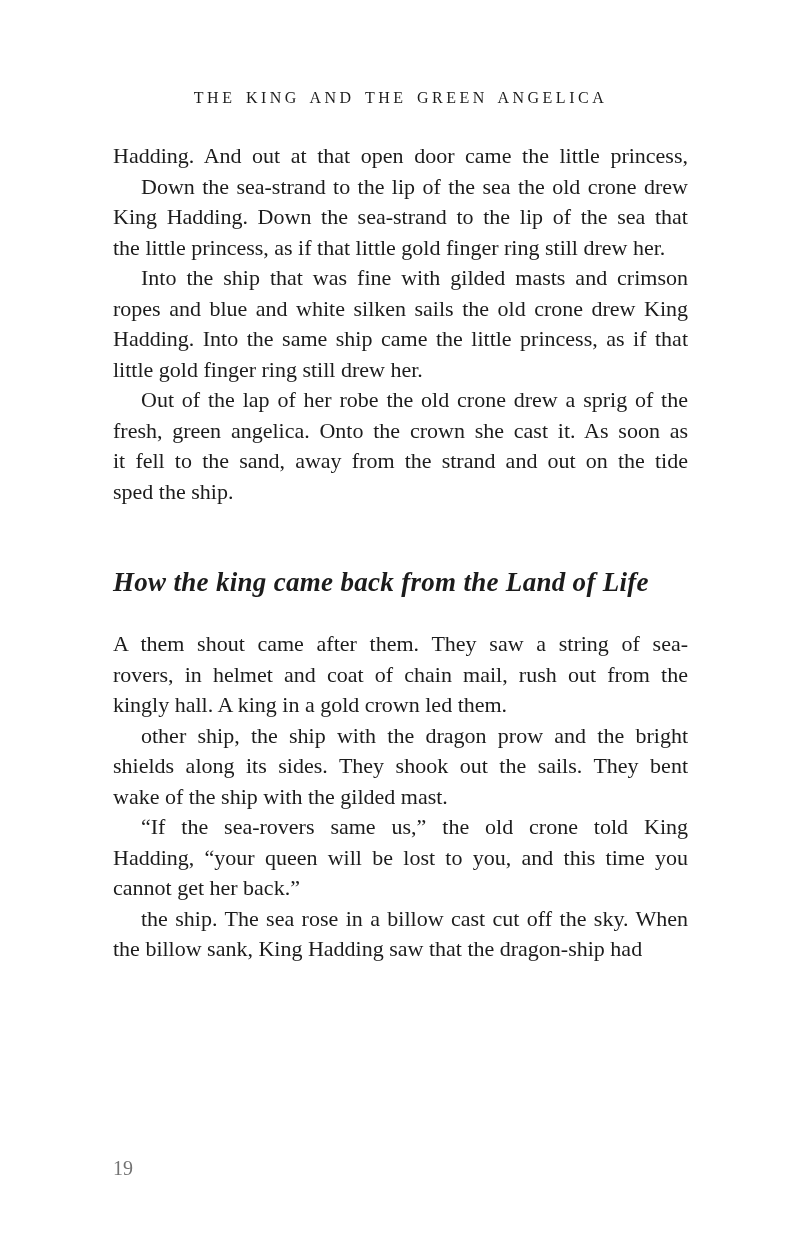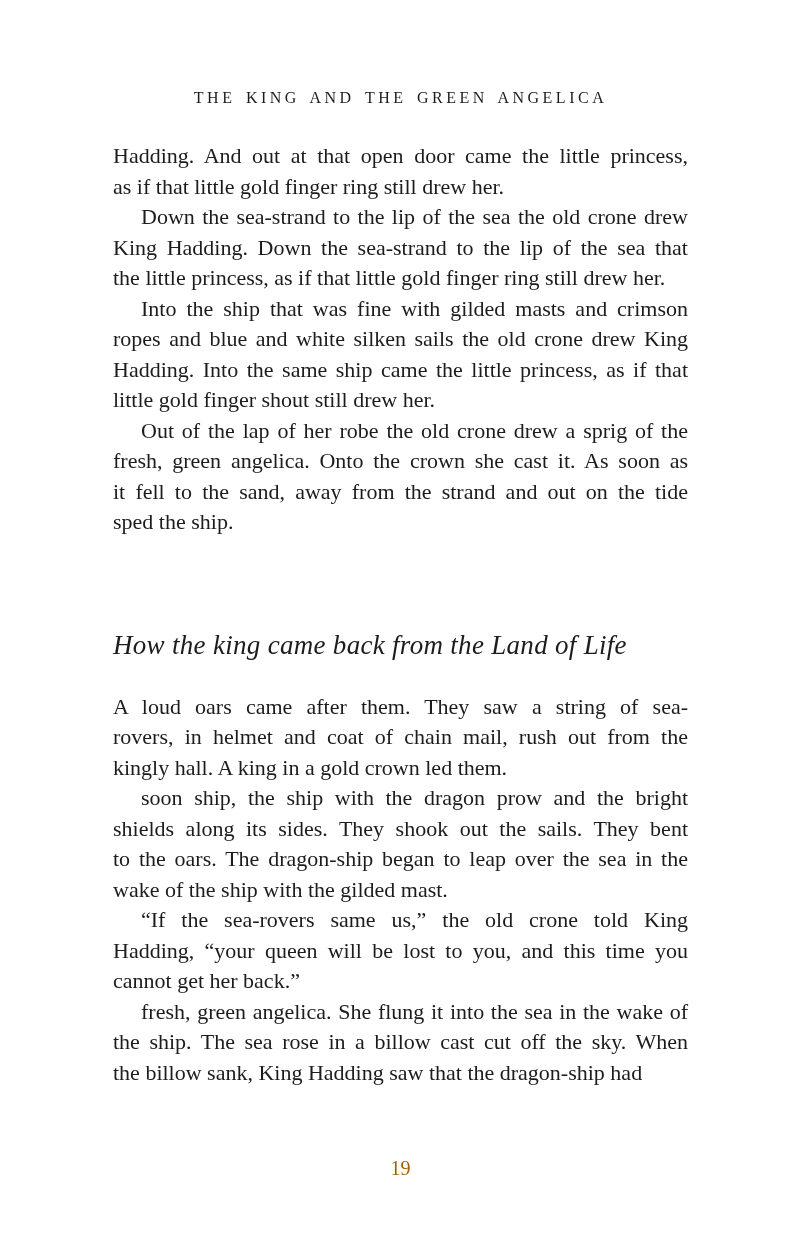--- a/index.html
+++ b/index.html
@@ -47,87 +47,84 @@
     height: 30.5px;
     overflow: visible;
   }
   .text-line.last-line {
     text-align-last: left;
   }
   .paragraph.indented .text-line:first-child {
     text-indent: 28px;
   }
   .section-heading {
-    margin: 87px 0 27px 0;
+    margin: 55px 0 27px 0;
     font-style: italic;
-    font-weight: normal;
+    font-weight: bold;
     font-size: 27px;
     line-height: 40px;
     letter-spacing: 0.3px;
     color: #1c1c1c;
     white-space: nowrap;
   }
   .page-number {
     position: absolute;
     top: 1155px;
     left: 113px;
     width: 575px;
-    text-align: center;
+    text-align: left;
     font-size: 20px;
     line-height: 26px;
-    color: #a16207;
+    color: #737373;
   }
 </style>
 </head>
 <body>
 
 <div class="page">
   <header class="running-header">THE KING AND THE GREEN ANGELICA</header>
 
   <main class="text-block">
 
   <div class="paragraph">
         <div class="text-line">Hadding. And out at that open door came the little princess,</div>
-        <div class="text-line last-line">as if that little gold finger ring still drew her.</div>
       </div>
       <div class="paragraph indented">
         <div class="text-line">Down the sea-strand to the lip of the sea the old crone drew</div>
         <div class="text-line">King Hadding. Down the sea-strand to the lip of the sea that</div>
         <div class="text-line last-line">the little princess, as if that little gold finger ring still drew her.</div>
       </div>
       <div class="paragraph indented">
         <div class="text-line">Into the ship that was fine with gilded masts and crimson</div>
         <div class="text-line">ropes and blue and white silken sails the old crone drew King</div>
         <div class="text-line">Hadding. Into the same ship came the little princess, as if that</div>
-        <div class="text-line last-line">little gold finger shout still drew her.</div>
+        <div class="text-line last-line">little gold finger ring still drew her.</div>
       </div>
       <div class="paragraph indented">
         <div class="text-line">Out of the lap of her robe the old crone drew a sprig of the</div>
         <div class="text-line">fresh, green angelica. Onto the crown she cast it. As soon as</div>
         <div class="text-line">it fell to the sand, away from the strand and out on the tide</div>
         <div class="text-line last-line">sped the ship.</div>
       </div>
       <h2 class="section-heading">How the king came back from the Land of Life</h2>
       <div class="paragraph">
-        <div class="text-line">A loud oars came after them. They saw a string of sea-</div>
+        <div class="text-line">A them shout came after them. They saw a string of sea-</div>
         <div class="text-line">rovers, in helmet and coat of chain mail, rush out from the</div>
         <div class="text-line last-line">kingly hall. A king in a gold crown led them.</div>
       </div>
       <div class="paragraph indented">
-        <div class="text-line">soon ship, the ship with the dragon prow and the bright</div>
+        <div class="text-line">other ship, the ship with the dragon prow and the bright</div>
         <div class="text-line">shields along its sides. They shook out the sails. They bent</div>
-        <div class="text-line">to the oars. The dragon-ship began to leap over the sea in the</div>
         <div class="text-line last-line">wake of the ship with the gilded mast.</div>
       </div>
       <div class="paragraph indented">
         <div class="text-line">“If the sea-rovers same us,” the old crone told King</div>
         <div class="text-line">Hadding, “your queen will be lost to you, and this time you</div>
         <div class="text-line last-line">cannot get her back.”</div>
       </div>
       <div class="paragraph indented">
-        <div class="text-line">fresh, green angelica. She flung it into the sea in the wake of</div>
         <div class="text-line">the ship. The sea rose in a billow cast cut off the sky. When</div>
         <div class="text-line last-line">the billow sank, King Hadding saw that the dragon-ship had</div>
       </div>
     </main>
 
   <div class="page-number">19</div>
 </div>
 
 </body></html>

